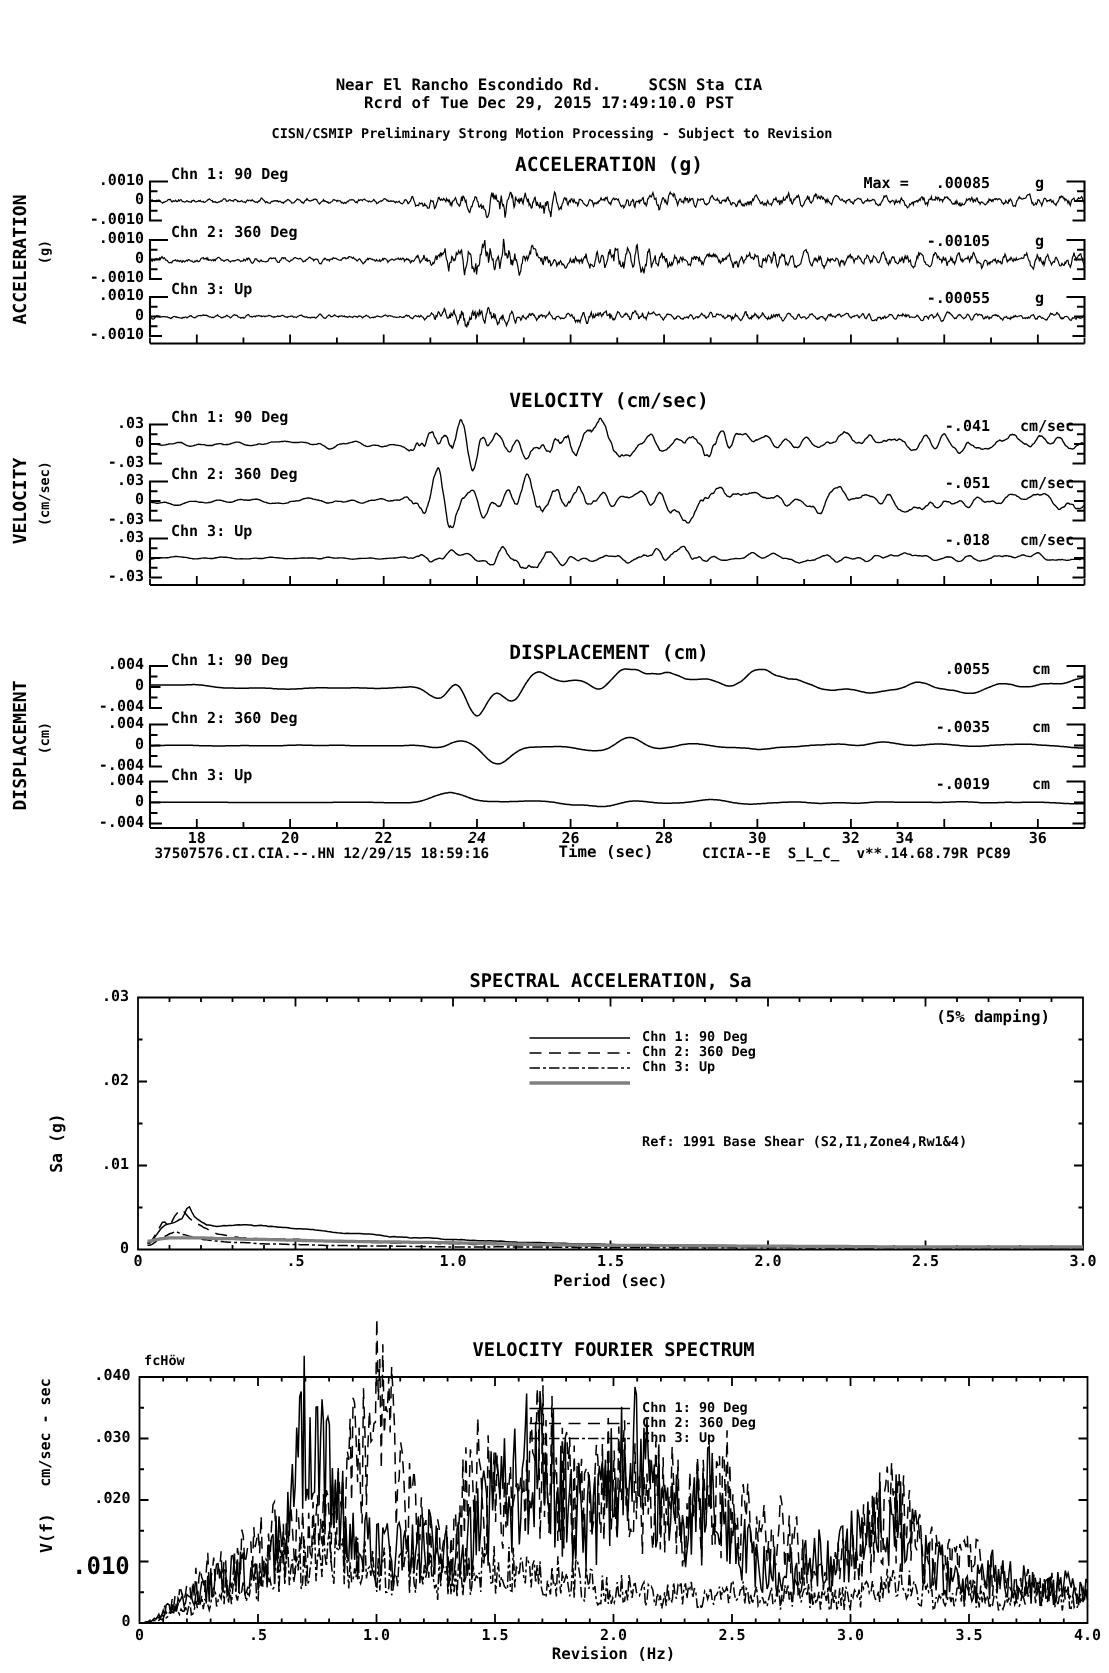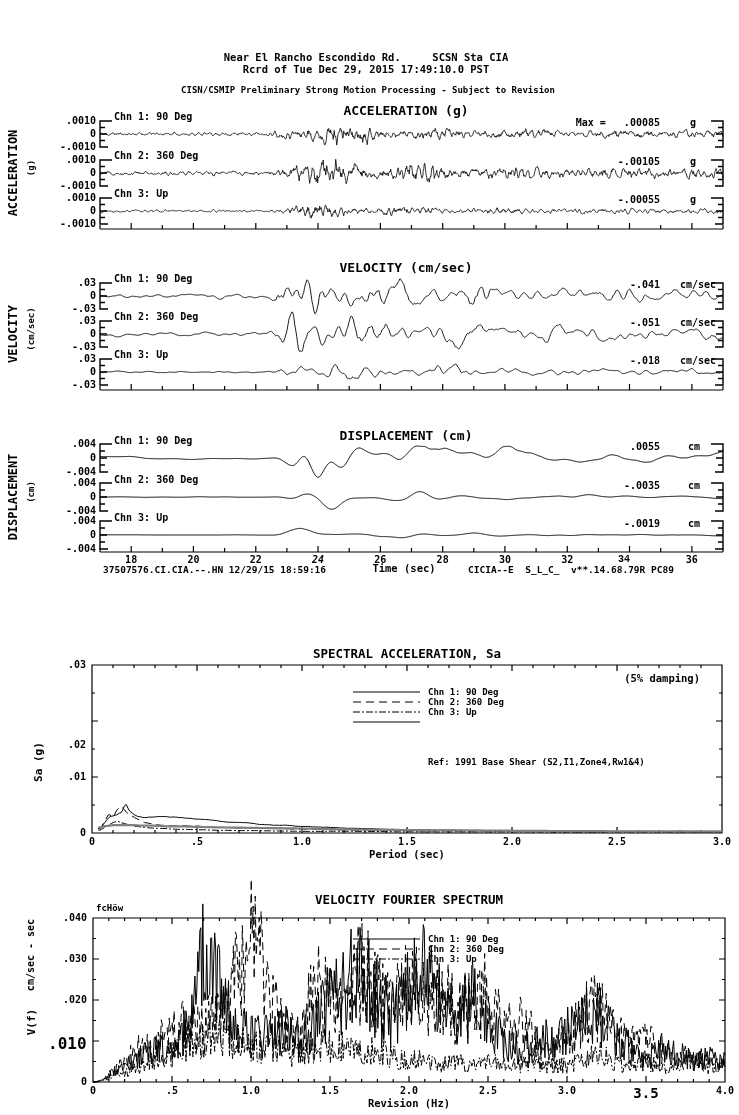--- a/index.html
+++ b/index.html
@@ -147,24 +147,24 @@
     <span class="t" style="left: 480px; top: 519px; width: 180px; text-align: right; font-size: 10px;">-.0019</span>
     <span class="t" style="left: 688px; top: 519px; font-size: 10px;">cm</span>
     <span class="t" style="left: 116.15px; top: 555px; width: 30px; text-align: center; font-size: 10px;">18</span>
     <span class="t" style="left: 178.45px; top: 555px; width: 30px; text-align: center; font-size: 10px;">20</span>
     <span class="t" style="left: 240.75px; top: 555px; width: 30px; text-align: center; font-size: 10px;">22</span>
     <span class="t" style="left: 303.05px; top: 555px; width: 30px; text-align: center; font-size: 10px; font-style: italic;">24</span>
     <span class="t" style="left: 365.35px; top: 555px; width: 30px; text-align: center; font-size: 10px;">26</span>
     <span class="t" style="left: 427.65px; top: 555px; width: 30px; text-align: center; font-size: 10px;">28</span>
     <span class="t" style="left: 489.95px; top: 555px; width: 30px; text-align: center; font-size: 10px;">30</span>
     <span class="t" style="left: 552.25px; top: 555px; width: 30px; text-align: center; font-size: 10px;">32</span>
-    <span class="t" style="left: 609px; top: 555px; width: 30px; text-align: center; font-size: 10px; font-family: Liberation Mono, monospace;">34</span>
+    <span class="t" style="left: 588px; top: 555px; width: 30px; text-align: center; font-size: 10px;">34</span>
     <span class="t" style="left: 676.85px; top: 555px; width: 30px; text-align: center; font-size: 10px;">36</span>
     <span class="t" style="left: 40px; top: 660px; width: 46px; text-align: right; font-size: 10px;">.03</span>
-    <span class="t" style="left: 40px; top: 716px; width: 46px; text-align: right; font-size: 10px; margin-top: 24px;">.02</span>
+    <span class="t" style="left: 40px; top: 716px; width: 46px; text-align: right; font-size: 10px;">.02</span>
     <span class="t" style="left: 40px; top: 772px; width: 46px; text-align: right; font-size: 10px;">.01</span>
     <span class="t" style="left: 40px; top: 828px; width: 46px; text-align: right; font-size: 10px;">0</span>
     <span class="t" style="left: 72px; top: 837px; width: 40px; text-align: center; font-size: 10px;">0</span>
     <span class="t" style="left: 177px; top: 837px; width: 40px; text-align: center; font-size: 10px;">.5</span>
     <span class="t" style="left: 282px; top: 837px; width: 40px; text-align: center; font-size: 10px;">1.0</span>
     <span class="t" style="left: 387px; top: 837px; width: 40px; text-align: center; font-size: 10px;">1.5</span>
     <span class="t" style="left: 492px; top: 837px; width: 40px; text-align: center; font-size: 10px;">2.0</span>
     <span class="t" style="left: 597px; top: 837px; width: 40px; text-align: center; font-size: 10px;">2.5</span>
     <span class="t" style="left: 702px; top: 837px; width: 40px; text-align: center; font-size: 10px;">3.0</span>
     <span class="t" style="left: 428px; top: 687.5px; font-size: 9px;">Chn 1: 90 Deg</span>
@@ -176,18 +176,18 @@
     <span class="t" style="left: 40px; top: 995px; width: 47px; text-align: right; font-size: 10px;">.020</span>
     <span class="t" style="left: 48px; top: 1036px; width: 47px; text-align: left; font-size: 16px;">.010</span>
     <span class="t" style="left: 40px; top: 1077px; width: 47px; text-align: right; font-size: 10px;">0</span>
     <span class="t" style="left: 73px; top: 1086px; width: 40px; text-align: center; font-size: 10px;">0</span>
     <span class="t" style="left: 152px; top: 1086px; width: 40px; text-align: center; font-size: 10px;">.5</span>
     <span class="t" style="left: 231px; top: 1086px; width: 40px; text-align: center; font-size: 10px;">1.0</span>
     <span class="t" style="left: 310px; top: 1086px; width: 40px; text-align: center; font-size: 10px;">1.5</span>
     <span class="t" style="left: 389px; top: 1086px; width: 40px; text-align: center; font-size: 10px;">2.0</span>
     <span class="t" style="left: 468px; top: 1086px; width: 40px; text-align: center; font-size: 10px;">2.5</span>
     <span class="t" style="left: 547px; top: 1086px; width: 40px; text-align: center; font-size: 10px;">3.0</span>
-    <span class="t" style="left: 626px; top: 1086px; width: 40px; text-align: center; font-size: 14px;">3.5</span>
+    <span class="t" style="left: 626px; top: 1086px; width: 40px; text-align: center; font-size: 10px;">3.5</span>
     <span class="t" style="left: 705px; top: 1086px; width: 40px; text-align: center; font-size: 10px;">4.0</span>
     <span class="t" style="left: 428px; top: 934.5px; font-size: 9px;">Chn 1: 90 Deg</span>
     <span class="t" style="left: 428px; top: 944.5px; font-size: 9px;">Chn 2: 360 Deg</span>
     <span class="t" style="left: 428px; top: 954.5px; font-size: 9px;">Chn 3: Up</span>
   </div>
 
 </body></html>

